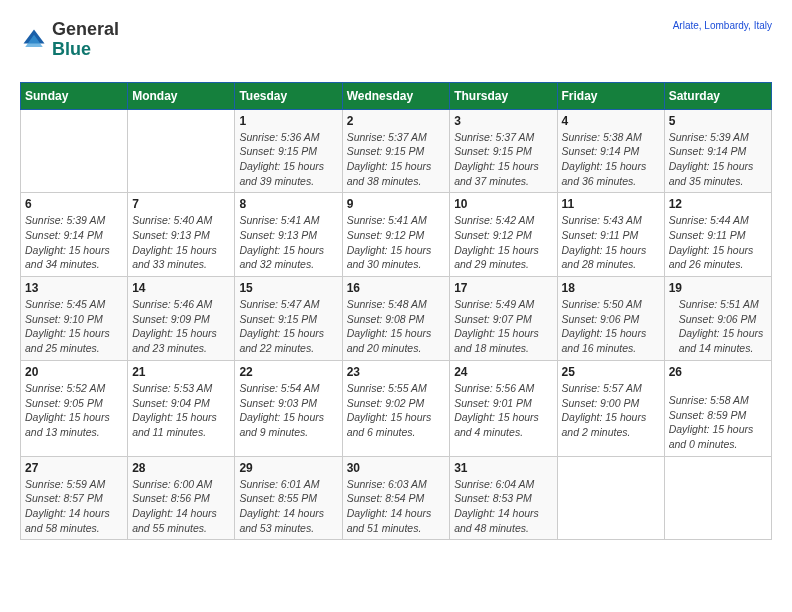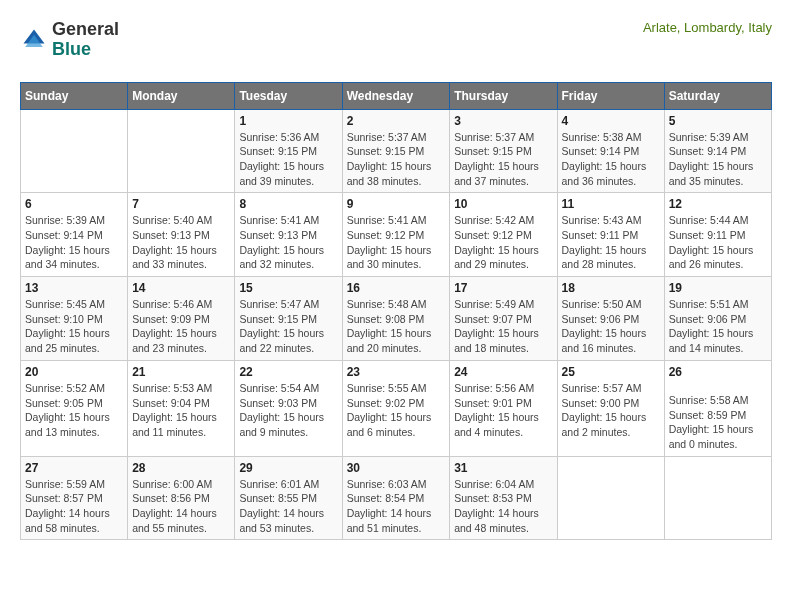--- a/index.html
+++ b/index.html
@@ -34,30 +34,30 @@
     }
     .title-block {
       text-align: right;
     }
     .month-title {
       font-size: 36px;
       color: #333;
       font-weight: normal;
     }
     .subtitle {
-      font-size: 13px;
-      color: #4d7c0f;
+      font-size: 10px;
+      color: #1d4ed8;
     }
     table {
       width: 100%;
       border-collapse: collapse;
       font-size: 11px;
     }
     thead tr th {
-      background-color: #737373;
+      background-color: #15803d;
       color: #fff;
       padding: 6px 4px;
       text-align: left;
       font-size: 12px;
       font-weight: bold;
       border: 1px solid #1a5fa8;
     }
     tbody tr td {
       vertical-align: top;
       border: 1px solid #ccc;
@@ -73,20 +73,21 @@
       font-weight: bold;
       font-size: 12px;
       display: block;
       margin-bottom: 2px;
       color: #222;
     }
     .day-detail {
       color: #444;
       font-size: 10.5px;
       line-height: 1.4;
+      font-style: italic;
     }
     .empty { background: #fff !important; }
   </style>
 </head>
 <body>
 
 <div class="header">
   <div class="logo">
     <svg class="logo-icon" viewBox="0 0 32 32">
       <polygon points="16,4 28,20 4,20" fill="#1a5fa8"></polygon>
@@ -243,21 +244,21 @@
         </td>
         <td>
           <span class="day-number">18</span>
           <div class="day-detail" style="white-space: pre-line;">Sunrise: 5:50 AM
 Sunset: 9:06 PM
 Daylight: 15 hours
 and 16 minutes.</div>
         </td>
         <td>
           <span class="day-number">19</span>
-          <div class="day-detail" style="white-space: pre-line;">Sunrise: 5:51 AM
+          <div class="day-detail" style="white-space: pre-line; margin-left: 10px;">Sunrise: 5:51 AM
 Sunset: 9:06 PM
 Daylight: 15 hours
 and 14 minutes.</div>
         </td>
       </tr>
       <tr>
         <td>
           <span class="day-number">20</span>
           <div class="day-detail" style="white-space: pre-line;">Sunrise: 5:52 AM
 Sunset: 9:05 PM

